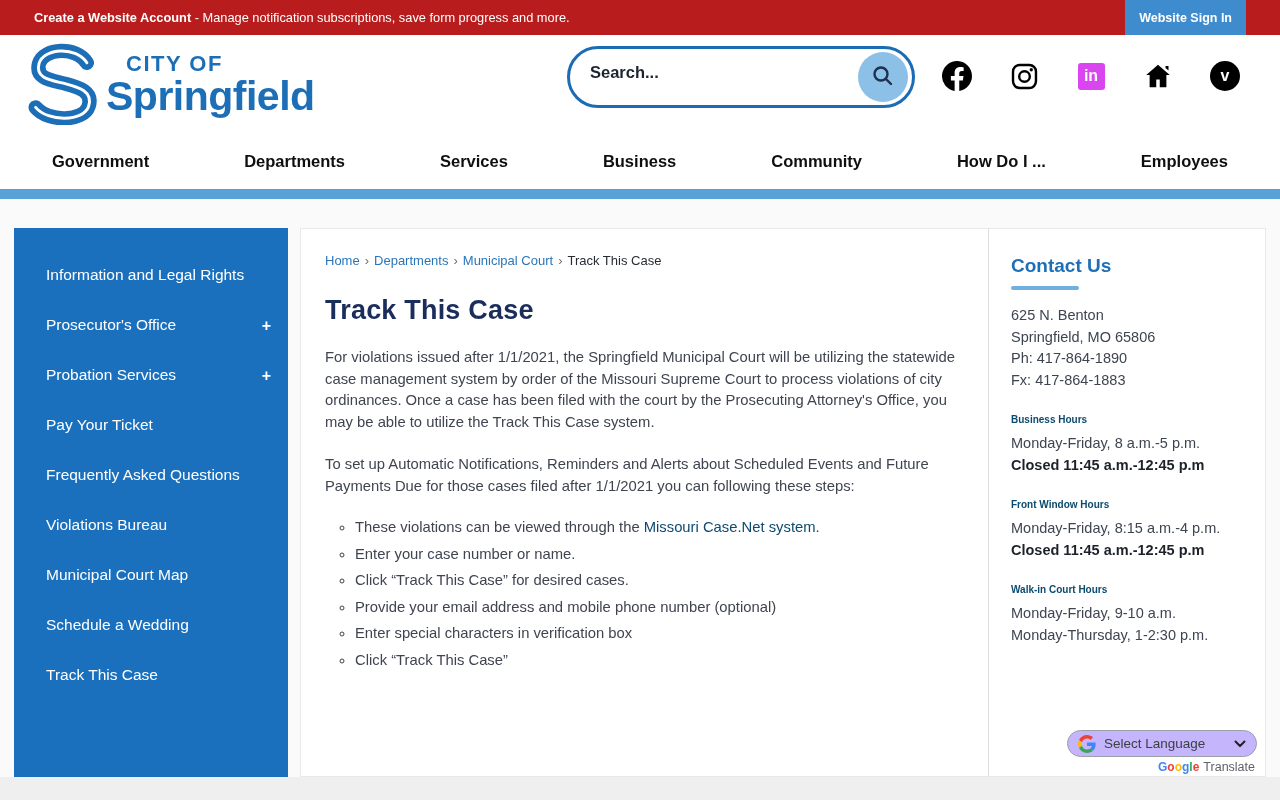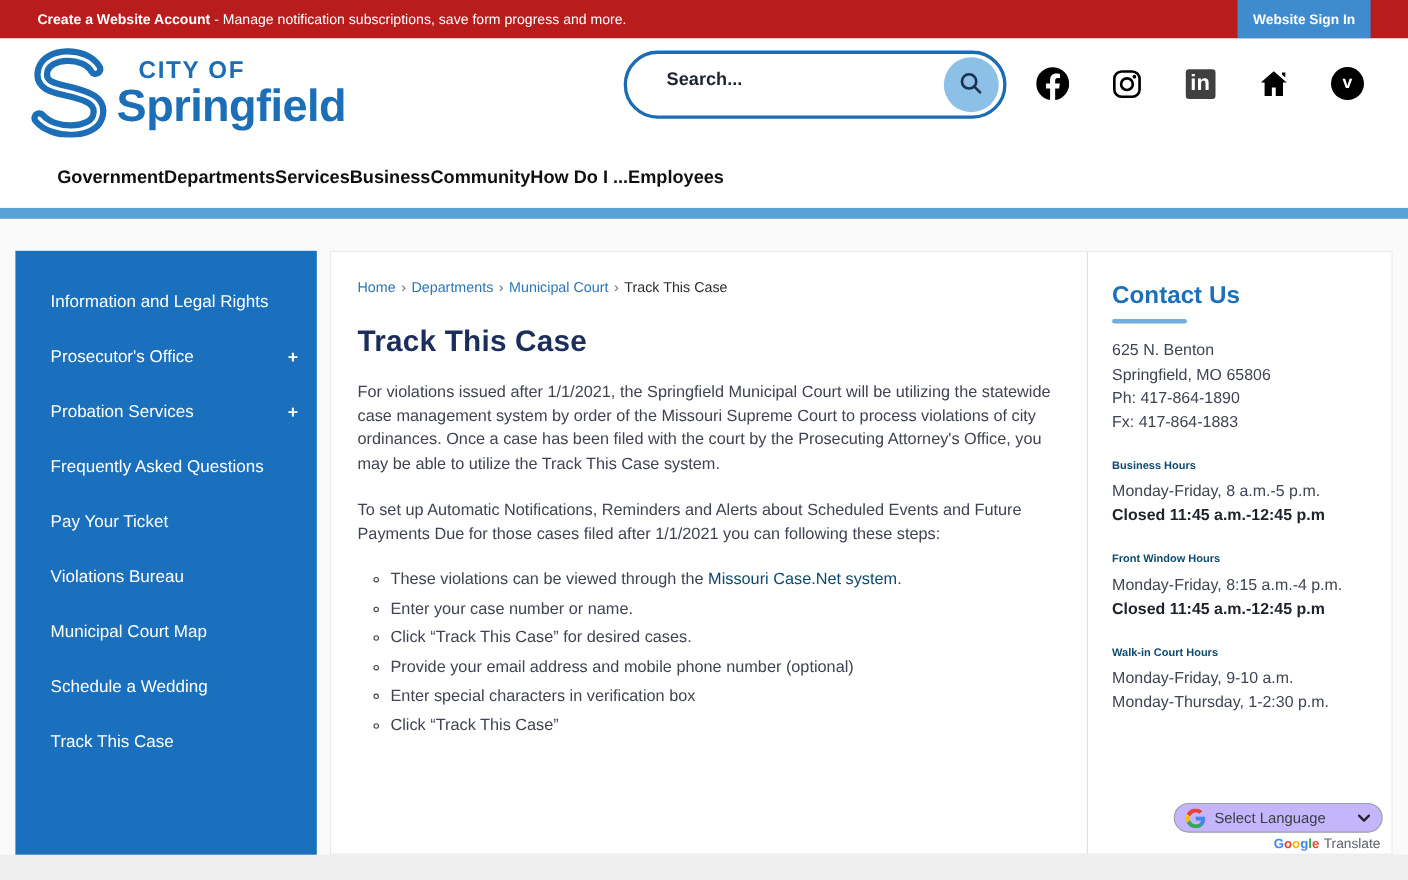--- a/index.html
+++ b/index.html
@@ -22,40 +22,40 @@
   .logo { position:absolute; left:18px; top:6px; display:flex; align-items:center; cursor:pointer; }
   .logo-mark { width:84px; height:84px; }
   .logo-text { margin-left:4px; color:#1c6fb7; }
   .logo-top { font-size:22px; font-weight:bold; letter-spacing:1.5px; margin-left:20px; }
   .logo-name { font-size:41px; font-weight:bold; margin-top:-4px; letter-spacing:-0.5px; }
   .search {
     position:absolute; left:567px; top:11px; width:348px; height:62px;
     border:3px solid #1b6cb5; border-radius:34px; background:#fff;
   }
   .search input {
-    position:absolute; left:36px; top:0; height:46px; width:240px; border:none; outline:none;
+    position:absolute; left:20px; top:0; height:46px; width:240px; border:none; outline:none;
     font-size:16.5px; font-weight:bold; color:#1d2430; font-family:"Liberation Sans",sans-serif;
     background:transparent;
   }
   .search input::placeholder { color:#1d2430; font-weight:bold; opacity:1; }
   .search-btn {
     position:absolute; right:4px; top:3px; width:50px; height:50px; border-radius:50%;
     background:#8cc0e6; border:none; cursor:pointer;
     display:flex; align-items:center; justify-content:center;
   }
   .social { position:absolute; right:40px; top:26px; display:flex; gap:37px; align-items:center; }
   .social-item { width:30px; height:30px; cursor:pointer; display:flex; align-items:center; justify-content:center; }
-  .icon-box-li { width:27px; height:27px; background:#404040; border-radius:3px; color:#fff;
-    font-weight:bold; font-size:20px; display:flex; align-items:center; justify-content:center; }
+  .icon-box-li { width:27px; height:27px; background:#d946ef; border-radius:3px; color:#fff;
+    font-weight:bold; font-size:16px; display:flex; align-items:center; justify-content:center; }
   .icon-circle-v { width:30px; height:30px; background:#000; border-radius:50%; color:#fff;
     font-weight:bold; font-size:16px; display:flex; align-items:center; justify-content:center; }
   
   .nav {
     position:absolute; top:142px; left:0; right:0; height:38px;
-    display:flex; align-items:center; padding:0 52px;
+    display:flex; justify-content:space-between; align-items:center; padding:0 52px;
   }
   .nav-item { font-size:16.5px; font-weight:bold; color:#0f0f0f; cursor:pointer; white-space:nowrap; }
   .strip { position:absolute; top:189px; left:0; right:0; height:10px; background:#5aa1d8; }
   .body-bg { position:absolute; top:199px; left:0; right:0; bottom:0; background:#fafafa; }
   .bottom-strip { position:absolute; top:777px; left:0; right:0; height:23px; background:#efefef; }
   
   .sidebar { position:absolute; left:14px; top:228px; width:274px; height:549px; background:#1b70bd; }
   .sidebar ul { list-style:none; padding:35px 0 0 0; }
   .sidebar li {
     position:relative; padding:0 38px 0 32px; margin-bottom:26px;
@@ -75,21 +75,21 @@
   .page-title { margin-top:27px; font-size:27px; font-weight:bold; color:#1b2d5b; letter-spacing:0.2px; }
   .para { margin-top:21px; font-size:14.8px; line-height:21.5px; color:#3f4450; max-width:638px; }
   .steps { margin:22px 0 0 0; padding-left:30px; }
   .steps li { list-style:circle; font-size:14.8px; line-height:16px; color:#3f4450; margin-bottom:10.5px; }
   .inline-link { color:#0c4a6e; cursor:pointer; }
   
   .right {
     position:absolute; left:687px; top:0; width:277px; height:547px;
     border-left:1px solid #ddd; padding:26px 14px 0 22px;
   }
-  .contact-heading { font-size:22px; font-weight:bold; color:#1d70b7; }
+  .contact-heading { font-size:19px; font-weight:bold; color:#1d70b7; }
   .contact-underline { width:68px; height:4px; background:#6fb0de; border-radius:2px; margin:9px 0 15px; }
   .addr-line { font-size:14.5px; line-height:21.5px; color:#3e4551; }
   .hours { margin-top:23px; }
   .hours-heading { font-size:10px; font-weight:bold; color:#0c4a6e; margin-bottom:7px; }
   .hours-line { font-size:14.5px; line-height:22px; color:#3e4551; }
   .hours-bold { font-size:14.5px; line-height:22px; color:#1d2129; font-weight:bold; }
   
   .gt-pill {
     position:absolute; right:8px; bottom:19px; width:190px; height:27px;
     border:1px solid #9aa0a6; border-radius:14px; background:#c4b5fd; cursor:pointer;
@@ -175,22 +175,22 @@
   </nav>
   <div class="strip"></div>
   <div class="body-bg"></div>
   <div class="bottom-strip"></div>
 
   <aside class="sidebar">
     <ul>
       <li><span>Information and Legal Rights</span></li>
       <li><span>Prosecutor's Office</span><span class="plus">+</span></li>
       <li><span>Probation Services</span><span class="plus">+</span></li>
+      <li><span>Pay Your Ticket</span></li>
       <li><span>Frequently Asked Questions</span></li>
-      <li><span>Pay Your Ticket</span></li>
       <li><span>Violations Bureau</span></li>
       <li><span>Municipal Court Map</span></li>
       <li><span>Schedule a Wedding</span></li>
       <li><span>Track This Case</span></li>
     </ul>
   </aside>
 
   <div class="card">
 
     <div class="main">

